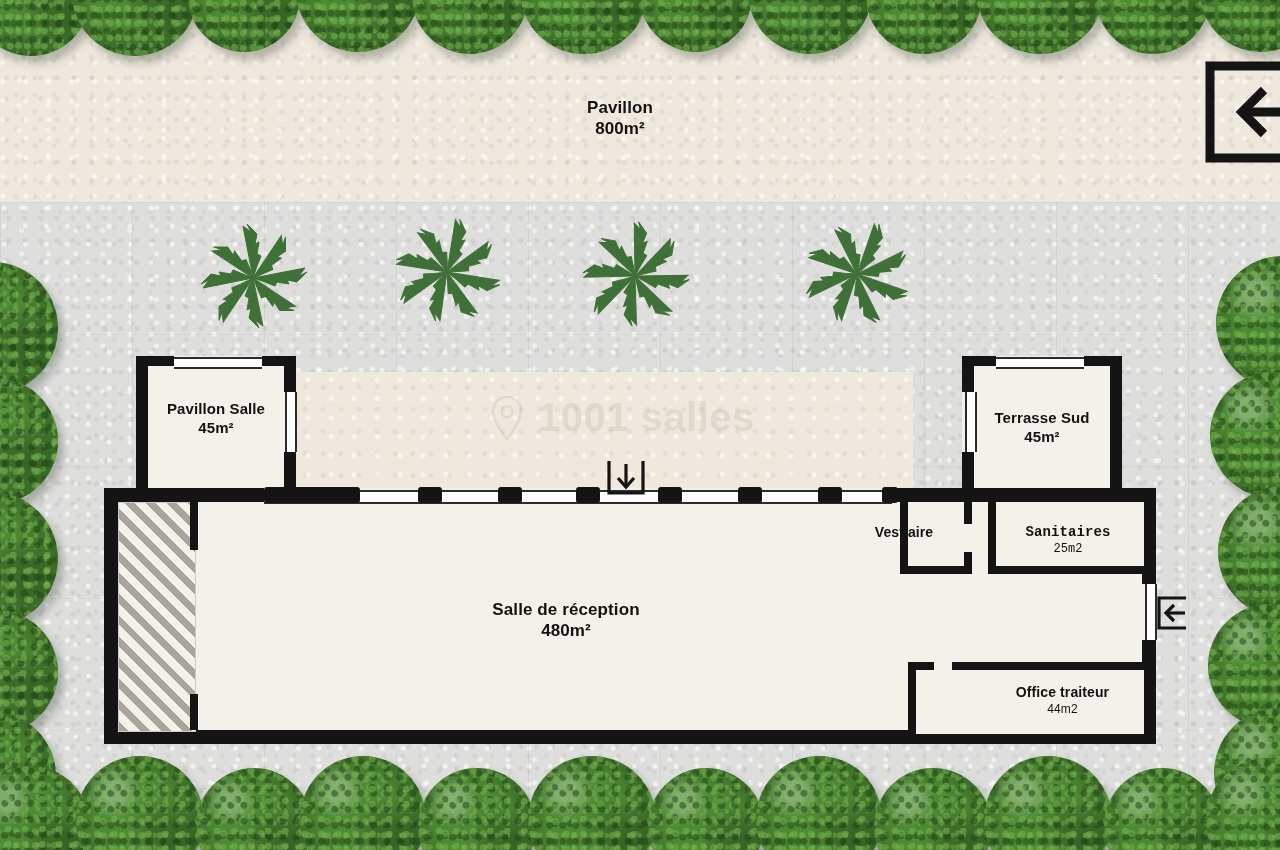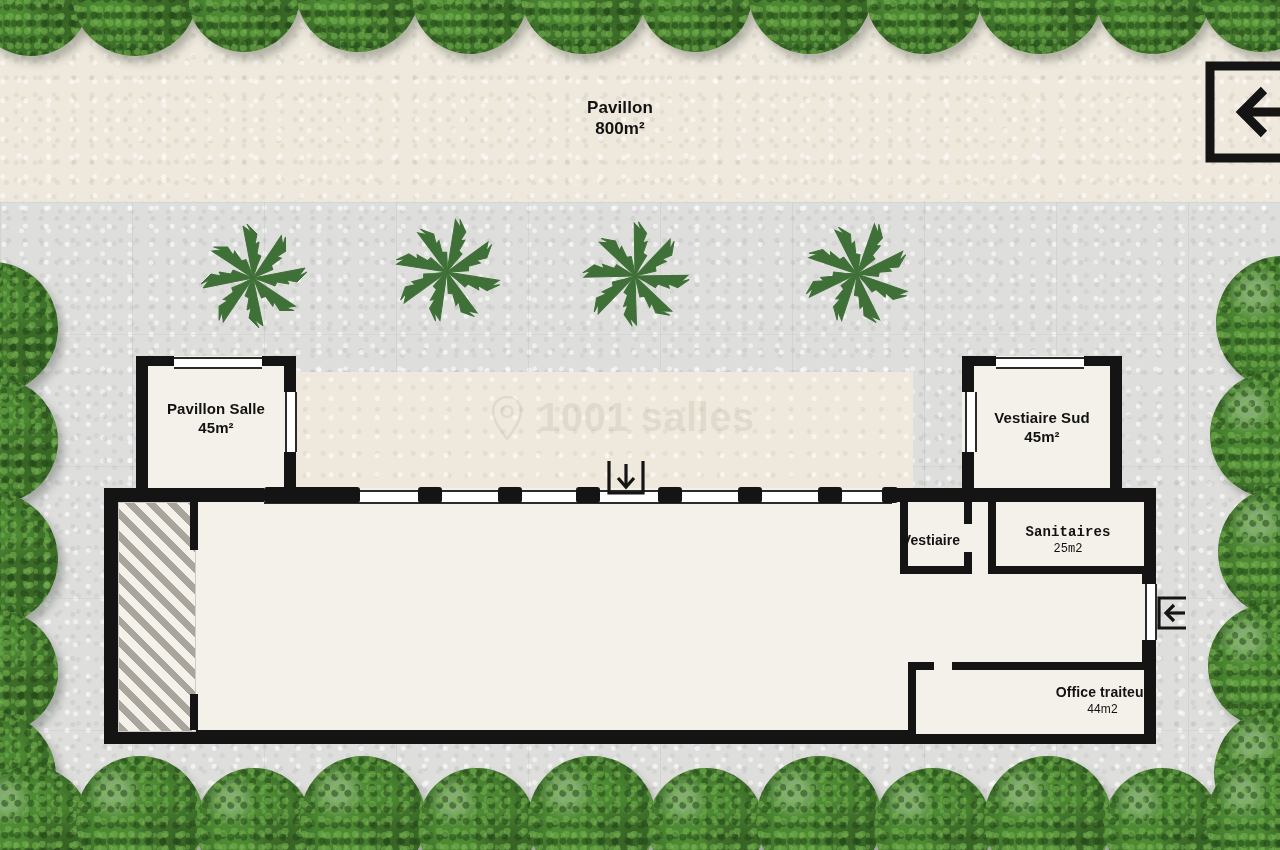--- a/index.html
+++ b/index.html
@@ -331,21 +331,21 @@
 
   <div class="room" style="left:962px;top:356px;width:160px;height:136px;"></div>
   <div class="wall" style="left:1110px;top:356px;width:12px;height:136px;"></div>
   <div class="wall" style="left:1084px;top:356px;width:38px;height:10px;"></div>
   <div class="wall" style="left:962px;top:356px;width:34px;height:10px;"></div>
   <div class="wall" style="left:962px;top:356px;width:12px;height:36px;"></div>
   <div class="wall" style="left:962px;top:452px;width:12px;height:40px;"></div>
   <div class="glazing" style="left:996px;top:357px;width:88px;height:8px;"></div>
   <div class="glazing-v" style="left:965px;top:392px;width:8px;height:60px;"></div>
   <div class="label md" style="left:952px;top:409px;width:180px;">
-    <span>Vestiaire Sud</span>
+    <span>Terrasse Sud</span>
     <span class="sub">45m²</span>
   </div>
 
   <div class="room" style="left:104px;top:488px;width:1052px;height:256px;"></div>
 
   <div class="wall" style="left:104px;top:488px;width:14px;height:256px;"></div>
   <div class="wall" style="left:104px;top:730px;width:1052px;height:14px;"></div>
   <div class="wall" style="left:1142px;top:488px;width:14px;height:96px;"></div>
   <div class="wall" style="left:1142px;top:640px;width:14px;height:104px;"></div>
   <div class="glazing-v" style="left:1145px;top:584px;width:8px;height:56px;"></div>
@@ -368,41 +368,45 @@
 
   <div class="hatch" style="left:118px;top:502px;width:76px;height:228px;"></div>
   <div class="wall" style="left:190px;top:502px;width:8px;height:48px;"></div>
   <div class="wall" style="left:190px;top:694px;width:8px;height:36px;"></div>
 
   <div class="room" style="left:900px;top:502px;width:72px;height:72px;"></div>
   <div class="wall" style="left:900px;top:502px;width:8px;height:72px;"></div>
   <div class="wall" style="left:900px;top:566px;width:72px;height:8px;"></div>
   <div class="wall" style="left:964px;top:502px;width:8px;height:22px;"></div>
   <div class="wall" style="left:964px;top:552px;width:8px;height:22px;"></div>
-  <div class="label sm" style="left:883px;top:524px;width:96px;margin-top:8px;">
+  <div class="label sm" style="left:856px;top:524px;width:96px;">
     <span>Vestiaire</span>
   </div>
 
   <div class="room" style="left:988px;top:502px;width:156px;height:72px;"></div>
   <div class="wall" style="left:988px;top:502px;width:8px;height:72px;"></div>
   <div class="wall" style="left:988px;top:566px;width:160px;height:8px;"></div>
   <div class="label sm" style="left:988px;top:524px;width:160px;font-family:Liberation Mono, monospace;">
     <span>Sanitaires</span>
     <span class="sub">25m2</span>
   </div>
 
   <div class="room" style="left:908px;top:662px;width:236px;height:72px;"></div>
   <div class="wall" style="left:908px;top:662px;width:8px;height:72px;"></div>
   <div class="wall" style="left:908px;top:662px;width:26px;height:8px;"></div>
   <div class="wall" style="left:952px;top:662px;width:196px;height:8px;"></div>
-  <div class="label sm" style="left:936px;top:684px;width:285px;padding-left:24px;">
+  <div class="label sm" style="left:896px;top:684px;width:285px;padding-left:24px;">
     <span>Office traiteur</span>
     <span class="sub">44m2</span>
   </div>
 
+  <div class="label lg" style="left:466px;top:599px;width:200px;">
+    <span>Salle de réception</span>
+    <span class="sub">480m²</span>
+  </div>
 
   <div class="entrance" style="left:1200px;top:60px;">
     <svg width="100" height="104" viewBox="0 0 100 104">
       <path d="M98 6 H10 V98 H98" fill="none" stroke="#141414" stroke-width="9"></path>
       <g stroke="#141414" stroke-width="9" fill="none">
         <line x1="100" y1="52" x2="44" y2="52"></line>
         <polyline points="64,30 42,52 64,74" stroke-linejoin="miter"></polyline>
       </g>
     </svg>
   </div>

